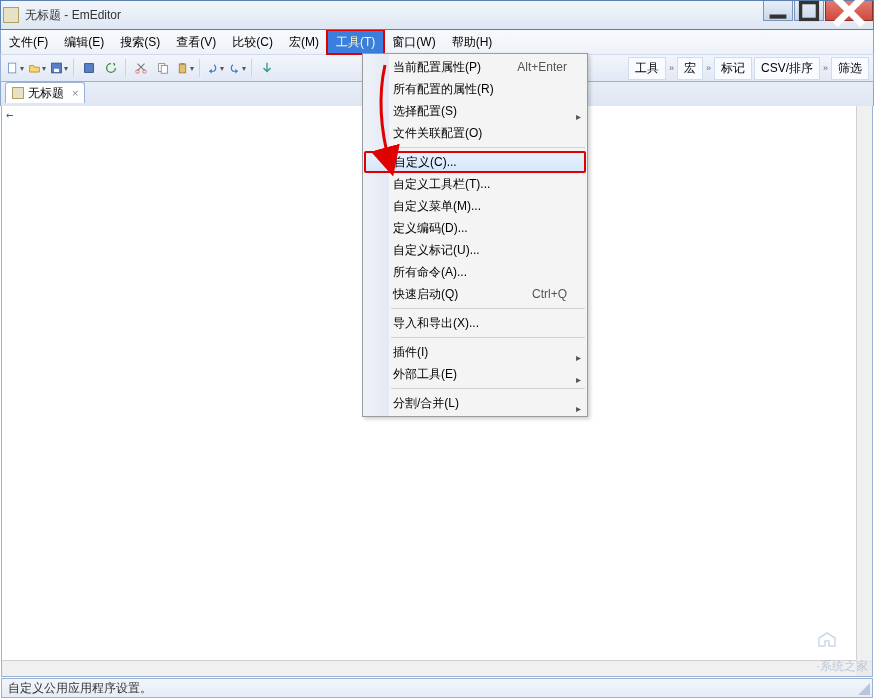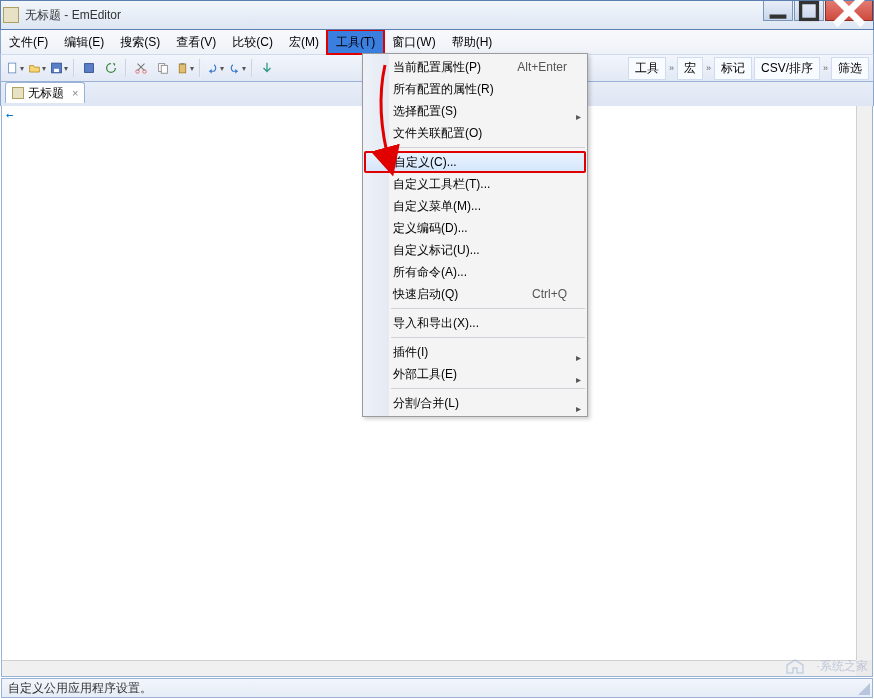--- a/index.html
+++ b/index.html
@@ -9,21 +9,21 @@
     .titlebar { height: 30px; background: linear-gradient(#f2f6fb, #dde6f3); border: 1px solid #5a7fb0; display: flex; align-items: center; padding-left: 2px; position: relative; }
     .titlebar .appicon { width: 16px; height: 16px; background: #e7e2c6; border: 1px solid #b0a060; margin-right: 6px; }
     .titlebar .title { font-size: 12px; color: #333; }
     .winbtns { position: absolute; right: 0; top: 0; display: flex; height: 22px; }
     .winbtn { width: 30px; height: 20px; margin-left: 1px; display: flex; align-items: center; justify-content: center; font-size: 11px; border: 1px solid #7a95b8; background: linear-gradient(#e8eef8, #c8d6eb); border-top: none; }
     .winbtn.close { width: 48px; background: linear-gradient(#e27b72, #cf4a3d); color: #fff; border-color: #8a3028; }
 
     
     .menubar { height: 24px; background: linear-gradient(#f8f9fb, #eef2f8); border-left: 1px solid #8ba7cc; border-right: 1px solid #8ba7cc; display: flex; align-items: stretch; font-size: 12px; }
     .menuitem { padding: 0 8px; display: flex; align-items: center; color: #000; cursor: default; }
-    .menuitem.active { background: #3a7fe0; color: #000000; border: 1px solid #1a5bb8; }
+    .menuitem.active { background: #3a7fe0; color: #fef9c3; border: 1px solid #1a5bb8; }
     .menuitem.annot-active { outline: 2px solid #e00000; outline-offset: -1px; }
 
     
     .toolbar { height: 28px; background: linear-gradient(#f2f5fb, #e2e9f5); border: 1px solid #9ab2d5; border-top: 1px solid #cfdbef; display: flex; align-items: center; padding: 0 4px; font-size: 12px; gap: 2px; overflow: hidden; white-space: nowrap; }
     .tbtn { width: 20px; height: 20px; display: inline-flex; align-items: center; justify-content: center; border: 1px solid transparent; }
     .tbtn svg { width: 14px; height: 14px; }
     .tsep { width: 2px; height: 18px; background: linear-gradient(to right, #b8c5dc, #fff); margin: 0 2px; }
     .tbtn.dd::after { content: "▾"; font-size: 8px; margin-left: 1px; color: #555; }
     .tbar-right { margin-left: auto; display: flex; align-items: center; gap: 2px; flex-shrink: 0; }
     .tlabel { padding: 2px 6px; border: 1px solid #cfdbef; background: #f8fbff; font-size: 12px; }
@@ -55,21 +55,21 @@
     .dditem.hover { background: linear-gradient(#eaf3ff, #d4e6fc); border: 1px solid #a8c8f0; border-radius: 2px; margin: 0 1px; padding-left: 29px; }
     .dditem.annot-highlight { outline: 2px solid #e00000; outline-offset: -2px; }
     .dditem .shortcut { position: absolute; right: 20px; color: #555; }
     .dditem .sub::after { content: "▸"; position: absolute; right: 6px; font-size: 10px; color: #555; }
     .ddsep { height: 1px; background: #d0d2d8; margin: 3px 2px 3px 28px; }
 
     
     .arrow-annot { position: absolute; left: 355px; top: 60px; z-index: 200; pointer-events: none; }
 
     
-    .watermark { position: absolute; right: 6px; bottom: 24px; font-size: 12px; color: rgba(150,168,200,0.55); display: flex; align-items: flex-end; gap: 10px; z-index: 50; }
+    .watermark { position: absolute; right: 6px; bottom: 24px; font-size: 12px; color: rgba(150,168,200,0.55); display: flex; align-items: flex-start; gap: 10px; z-index: 50; flex-direction: column; }
     .watermark svg { opacity: 0.5; }
   </style>
 </head>
 <body>
 
 <div class="titlebar">
   <span class="appicon"></span>
   <span class="title">无标题 - EmEditor</span>
   <div class="winbtns">
     <div class="winbtn">

